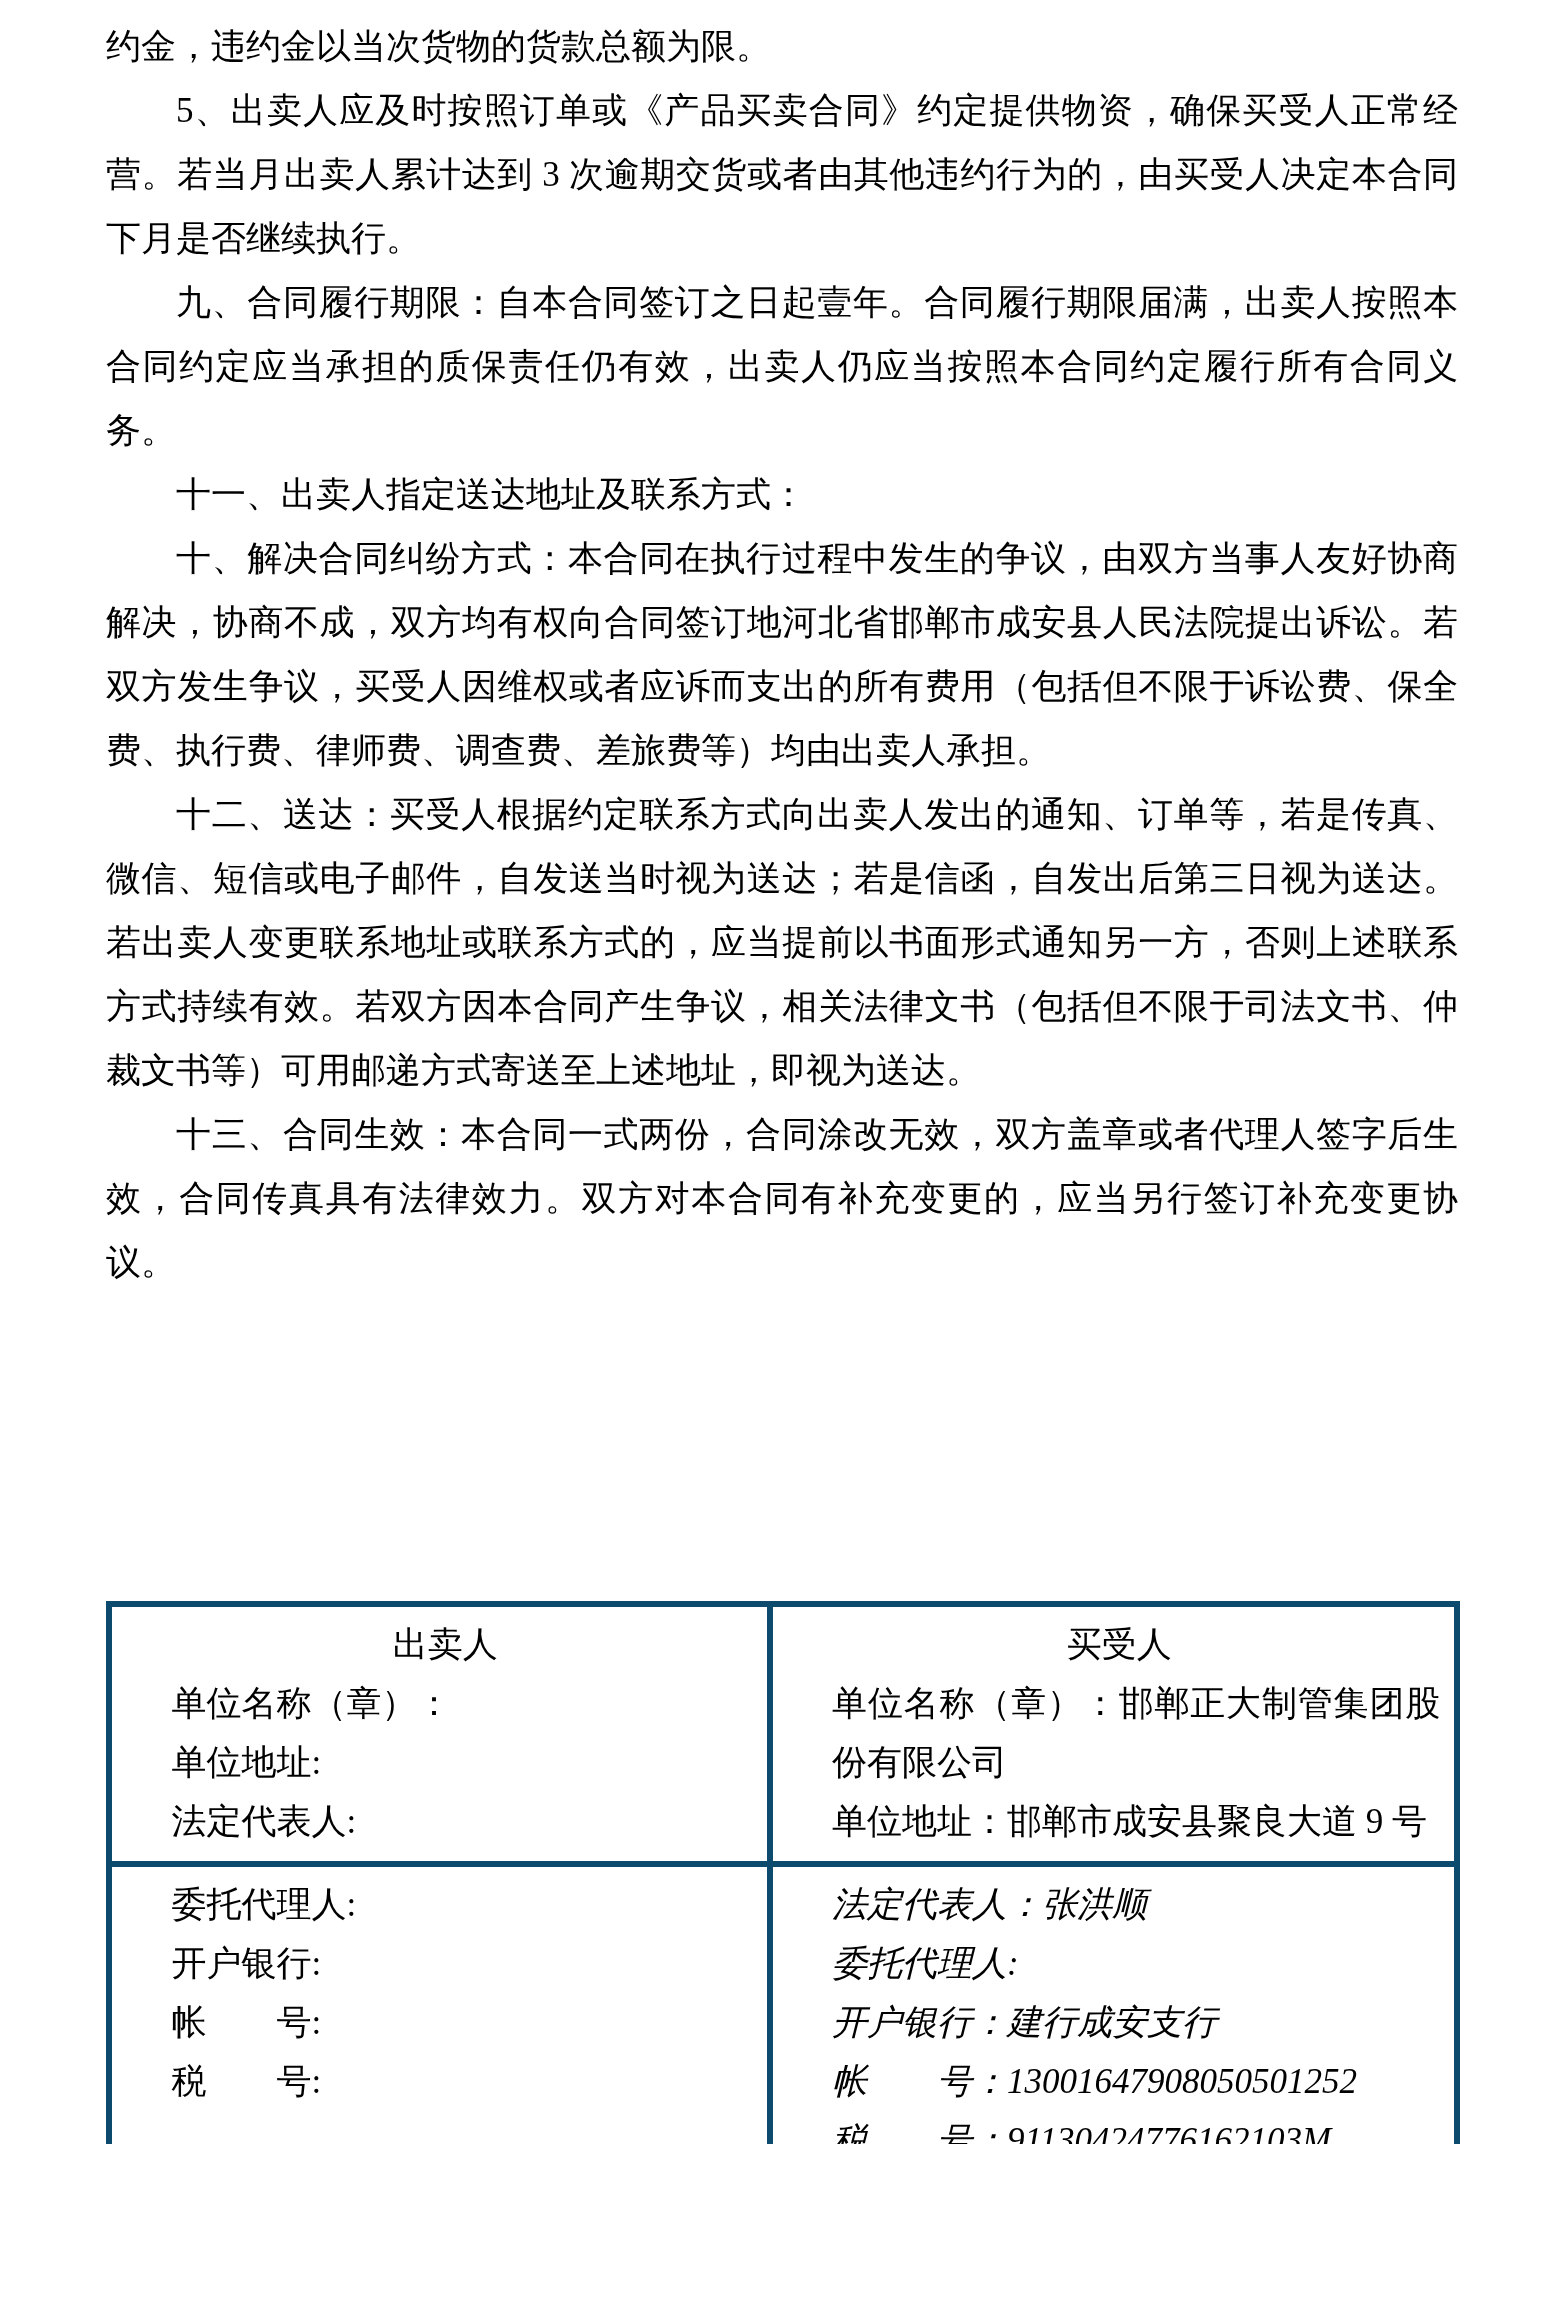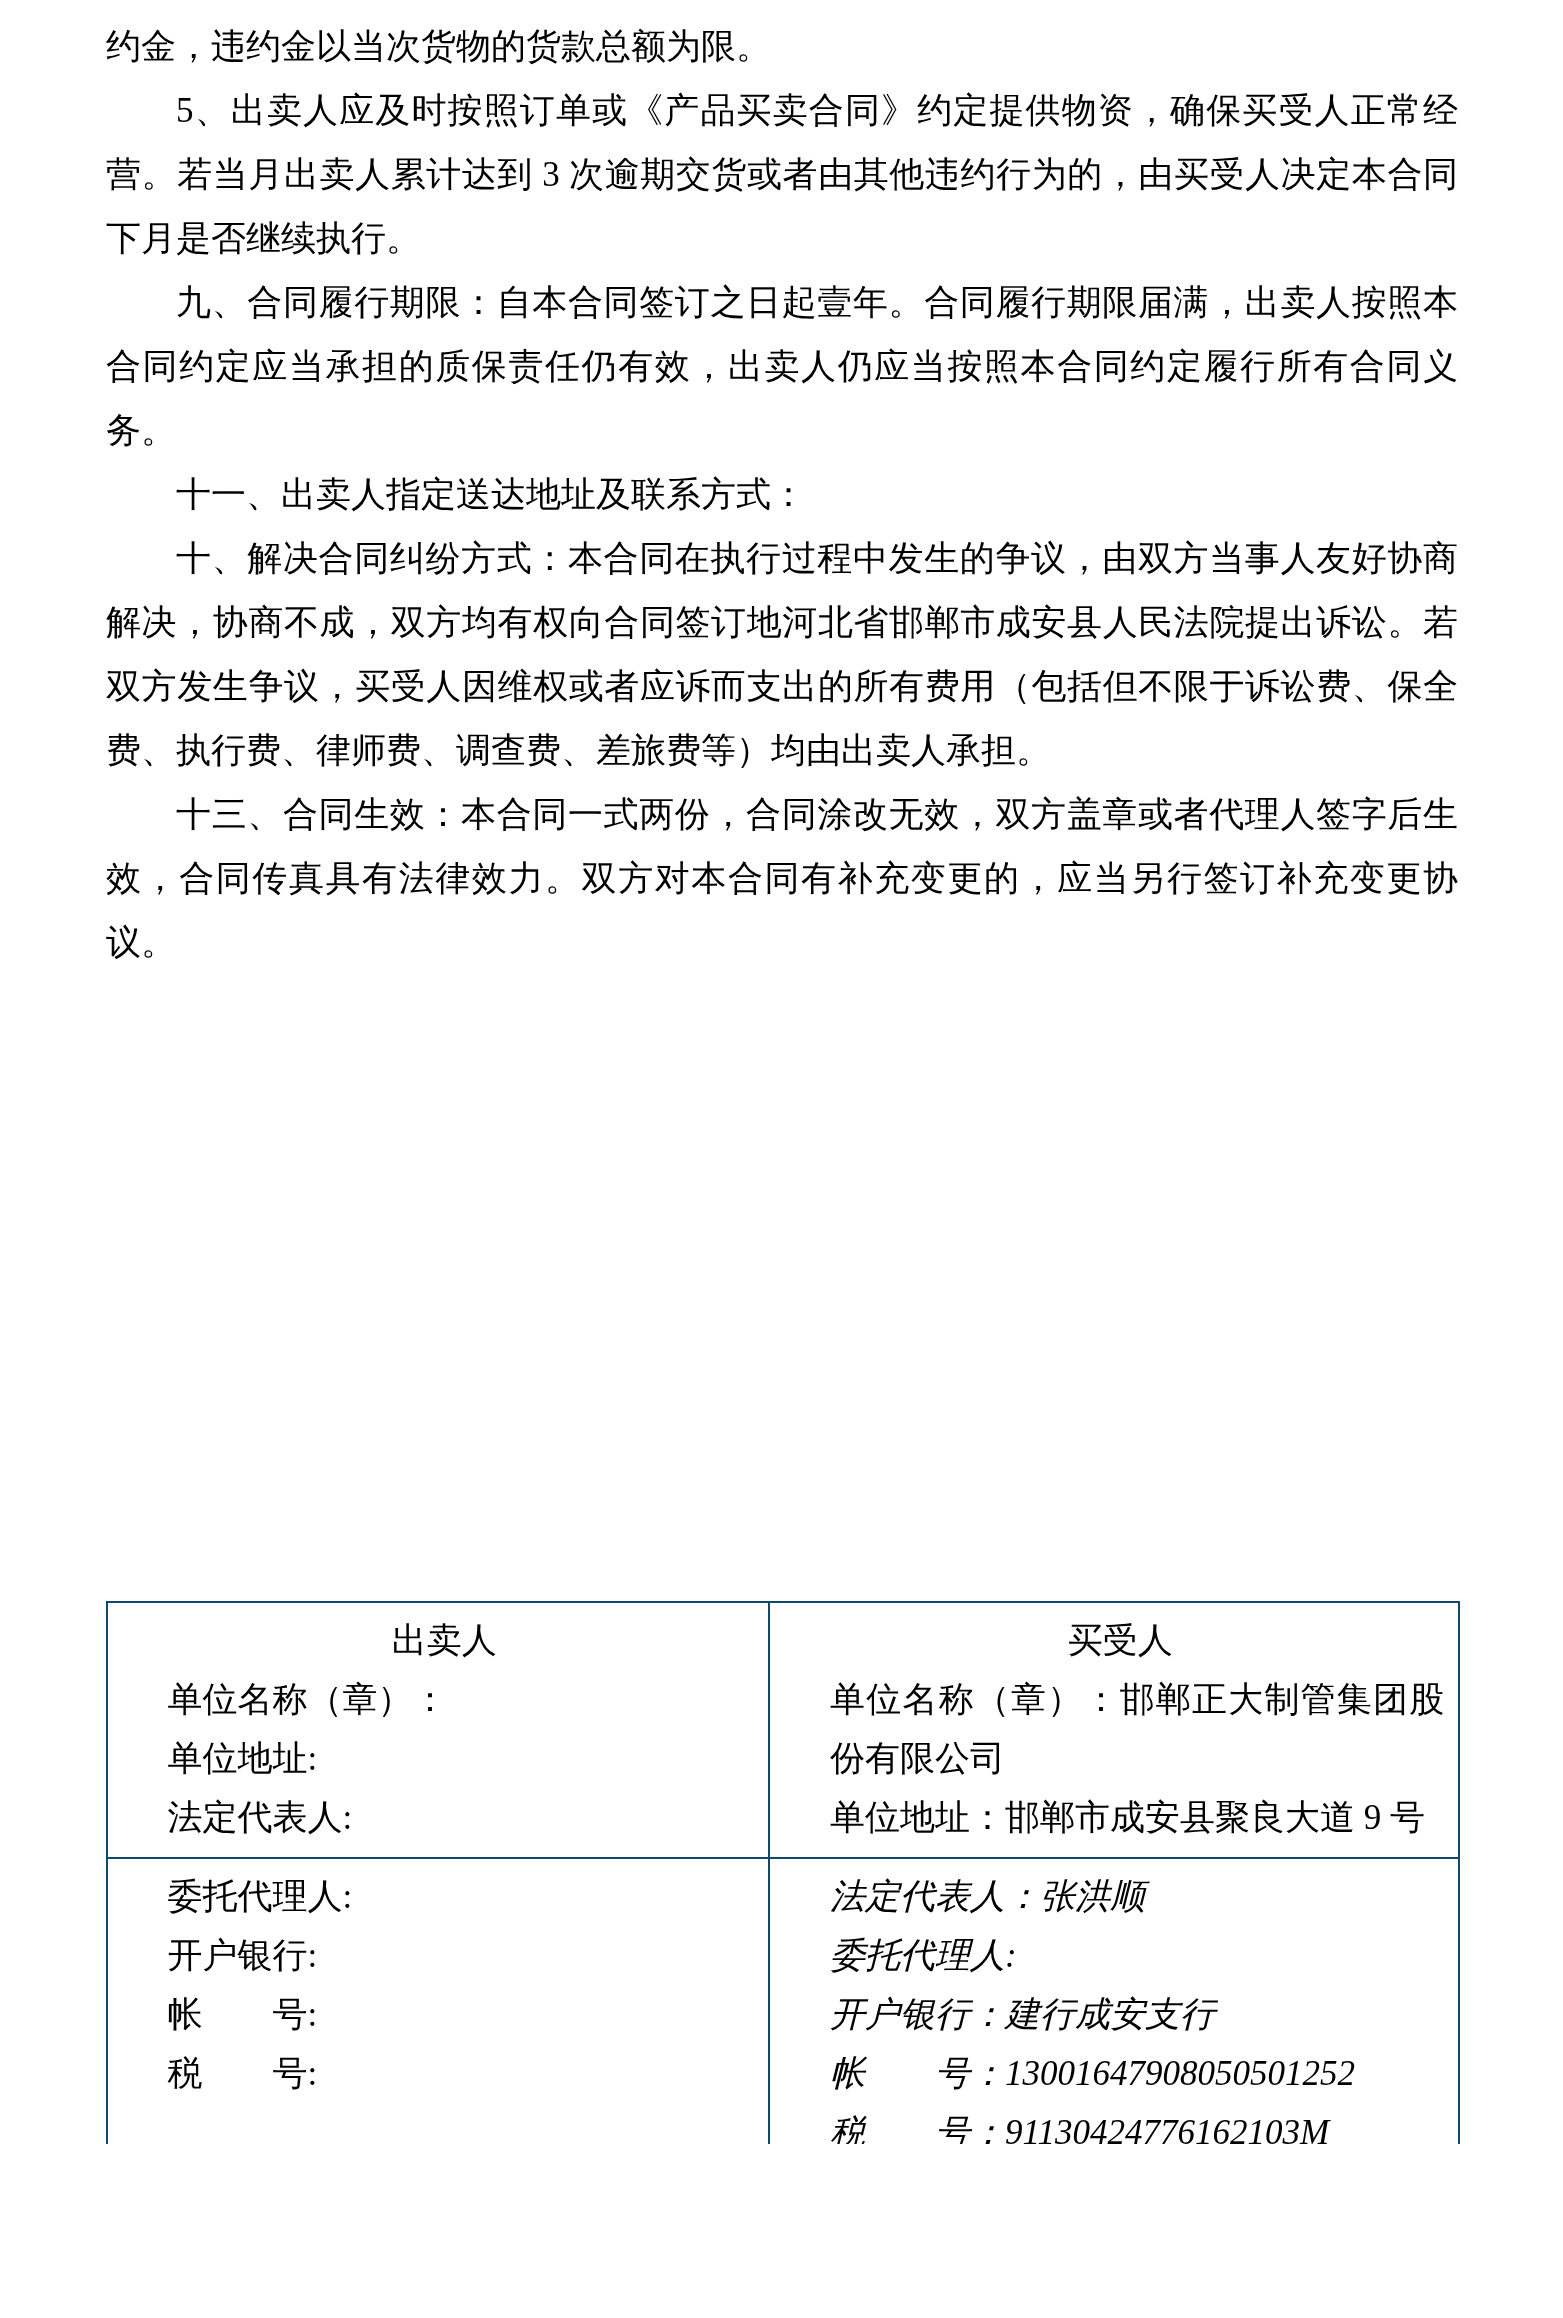--- a/index.html
+++ b/index.html
@@ -27,21 +27,21 @@
     position: absolute;
     left: 106px;
     top: 1601px;
     width: 1354px;
     border-collapse: collapse;
     table-layout: fixed;
     font-size: 35px;
     line-height: 59px;
   }
   .sig-table td {
-    border: 2px solid #0c4a6e;
+    border: 6px solid #0c4a6e;
     vertical-align: top;
     padding: 7.9px 13.8px 9.9px 25.6px;
     text-align: left;
   }
   .sig-table col.left  { width: 49%; }
   .sig-table col.right { width: 51%; }
   .cell-header { text-align: center; text-indent: 0; }
   .cell-line { text-align: justify; margin-left: 34px; }
   td.tall { padding-bottom: 95px; font-style: italic; }
   .page-number {
@@ -58,20 +58,21 @@
 <body>
 
 <div class="page">
 
   <div class="body-text">
     <p class="para noindent">约金，违约金以当次货物的货款总额为限。</p>
     <p class="para">5、出卖人应及时按照订单或《产品买卖合同》约定提供物资，确保买受人正常经营。若当月出卖人累计达到 3 次逾期交货或者由其他违约行为的，由买受人决定本合同下月是否继续执行。</p>
     <p class="para">九、合同履行期限：自本合同签订之日起壹年。合同履行期限届满，出卖人按照本合同约定应当承担的质保责任仍有效，出卖人仍应当按照本合同约定履行所有合同义务。</p>
     <p class="para">十一、出卖人指定送达地址及联系方式：</p>
     <p class="para">十、解决合同纠纷方式：本合同在执行过程中发生的争议，由双方当事人友好协商解决，协商不成，双方均有权向合同签订地河北省邯郸市成安县人民法院提出诉讼。若双方发生争议，买受人因维权或者应诉而支出的所有费用（包括但不限于诉讼费、保全费、执行费、律师费、调查费、差旅费等）均由出卖人承担。</p>
+    <p class="para">十二、送达：买受人根据约定联系方式向出卖人发出的通知、订单等，若是传真、微信、短信或电子邮件，自发送当时视为送达；若是信函，自发出后第三日视为送达。若出卖人变更联系地址或联系方式的，应当提前以书面形式通知另一方，否则上述联系方式持续有效。若双方因本合同产生争议，相关法律文书（包括但不限于司法文书、仲裁文书等）可用邮递方式寄送至上述地址，即视为送达。</p>
     <p class="para">十三、合同生效：本合同一式两份，合同涂改无效，双方盖章或者代理人签字后生效，合同传真具有法律效力。双方对本合同有补充变更的，应当另行签订补充变更协议。</p>
   </div>
 
   <table class="sig-table">
     <colgroup>
       <col class="left">
       <col class="right">
     </colgroup>
     <tbody>
         <tr>

